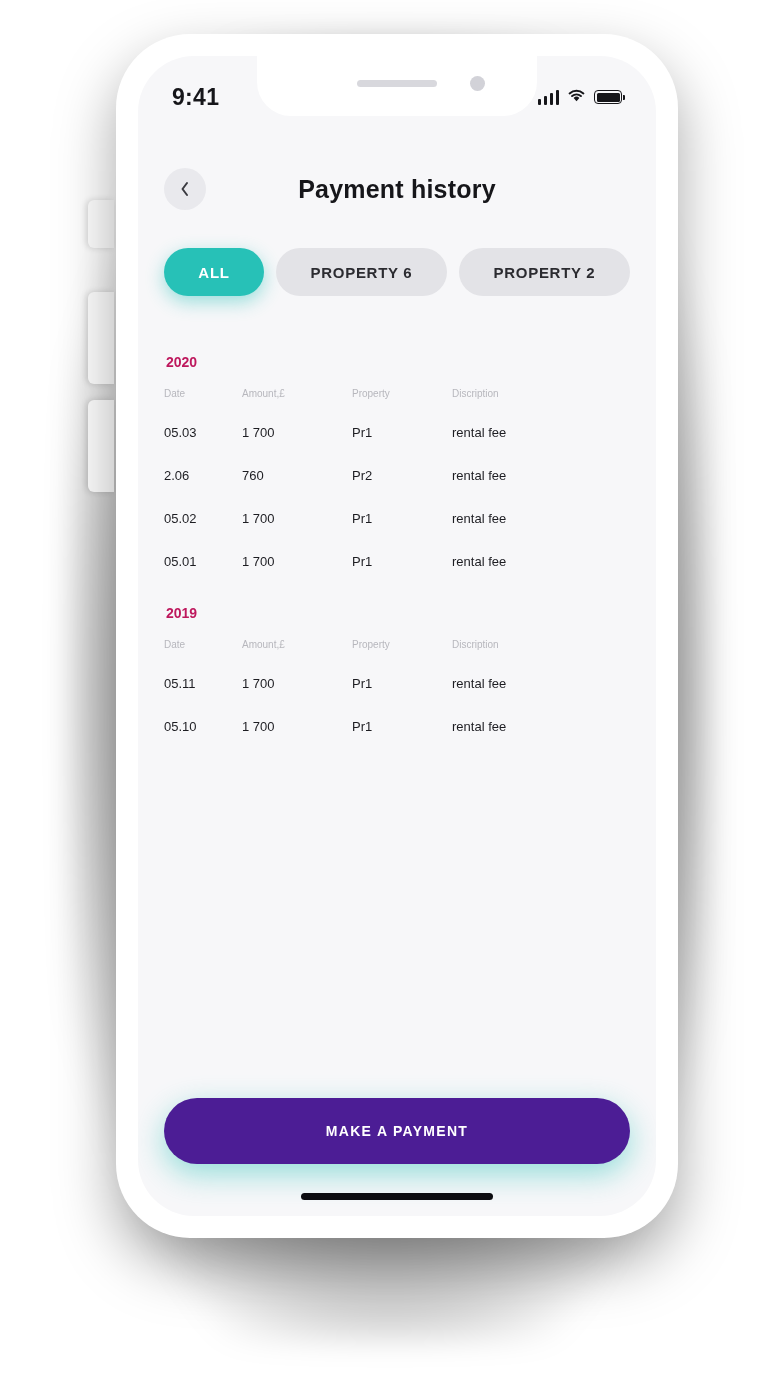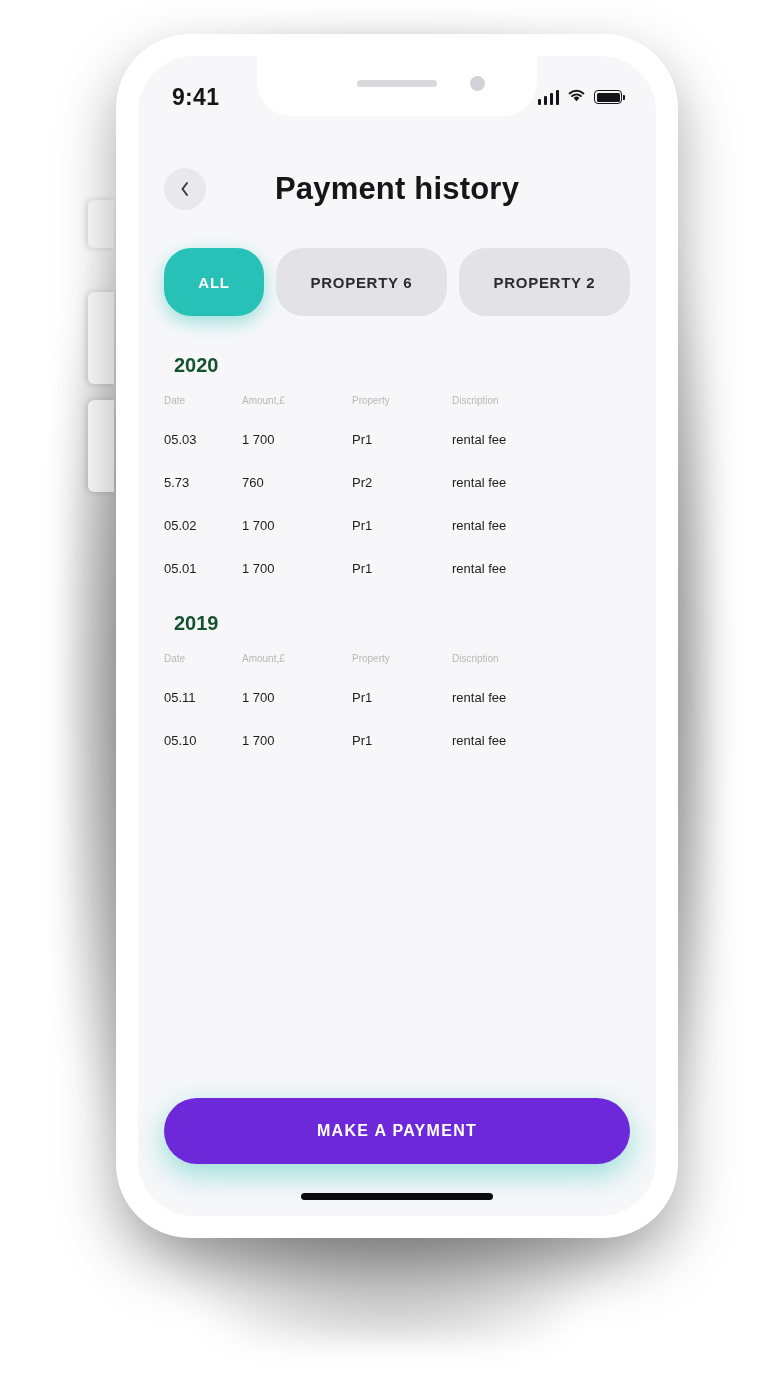--- a/index.html
+++ b/index.html
@@ -168,39 +168,39 @@
     display: flex;
     align-items: center;
     justify-content: center;
     flex: none;
     cursor: pointer;
   }
   .back-btn svg { display: block; }
   .page-title {
     flex: 1;
     text-align: center;
-    font-size: 31px;
+    font-size: 25px;
     font-weight: bold;
     color: #16161a;
     margin-right: 42px;
     letter-spacing: 0.2px;
   }
 
   
   .chips {
     position: absolute;
     top: 192px;
     left: 0; right: 0;
     display: flex;
     gap: 12px;
     padding: 0 26px;
     box-sizing: border-box;
   }
   .chip {
-    height: 68px;
+    height: 48px;
     border-radius: 27px;
     display: flex;
     align-items: center;
     justify-content: center;
     font-size: 15px;
     font-weight: bold;
     letter-spacing: 0.7px;
     background: #e3e3e7;
     color: #2b2b30;
     cursor: pointer;
@@ -220,24 +220,24 @@
   .content {
     position: absolute;
     top: 276px;
     left: 0; right: 0;
     bottom: 130px;
     padding: 0 26px;
     box-sizing: border-box;
     overflow: hidden;
   }
   .year {
-    font-size: 20px;
+    font-size: 14px;
     font-weight: bold;
-    color: #14532d;
-    margin: 22px 0 0 10px;
+    color: #be185d;
+    margin: 22px 0 0 2px;
   }
   table.pay {
     width: 100%;
     border-collapse: collapse;
     table-layout: fixed;
   }
   table.pay th {
     text-align: left;
     font-size: 10px;
     font-weight: normal;
@@ -258,23 +258,23 @@
   
   .cta-wrap {
     position: absolute;
     left: 26px;
     right: 26px;
     bottom: 52px;
   }
   .cta {
     height: 66px;
     border-radius: 33px;
-    background: #6d28d9;
+    background: #4c1d95;
     color: #ffffff;
-    font-size: 16px;
+    font-size: 14px;
     font-weight: bold;
     letter-spacing: 1.3px;
     display: flex;
     align-items: center;
     justify-content: center;
     box-shadow: 0 10px 30px rgba(39,193,183,0.48);
     cursor: pointer;
   }
   .home-indicator {
     position: absolute;
@@ -363,21 +363,21 @@
             </tr>
           </thead>
           <tbody>
             <tr>
               <td>05.03</td>
               <td>1 700</td>
               <td>Pr1</td>
               <td>rental fee</td>
             </tr>
             <tr>
-              <td>5.73</td>
+              <td>2.06</td>
               <td>760</td>
               <td>Pr2</td>
               <td>rental fee</td>
             </tr>
             <tr>
               <td>05.02</td>
               <td>1 700</td>
               <td>Pr1</td>
               <td>rental fee</td>
             </tr>

